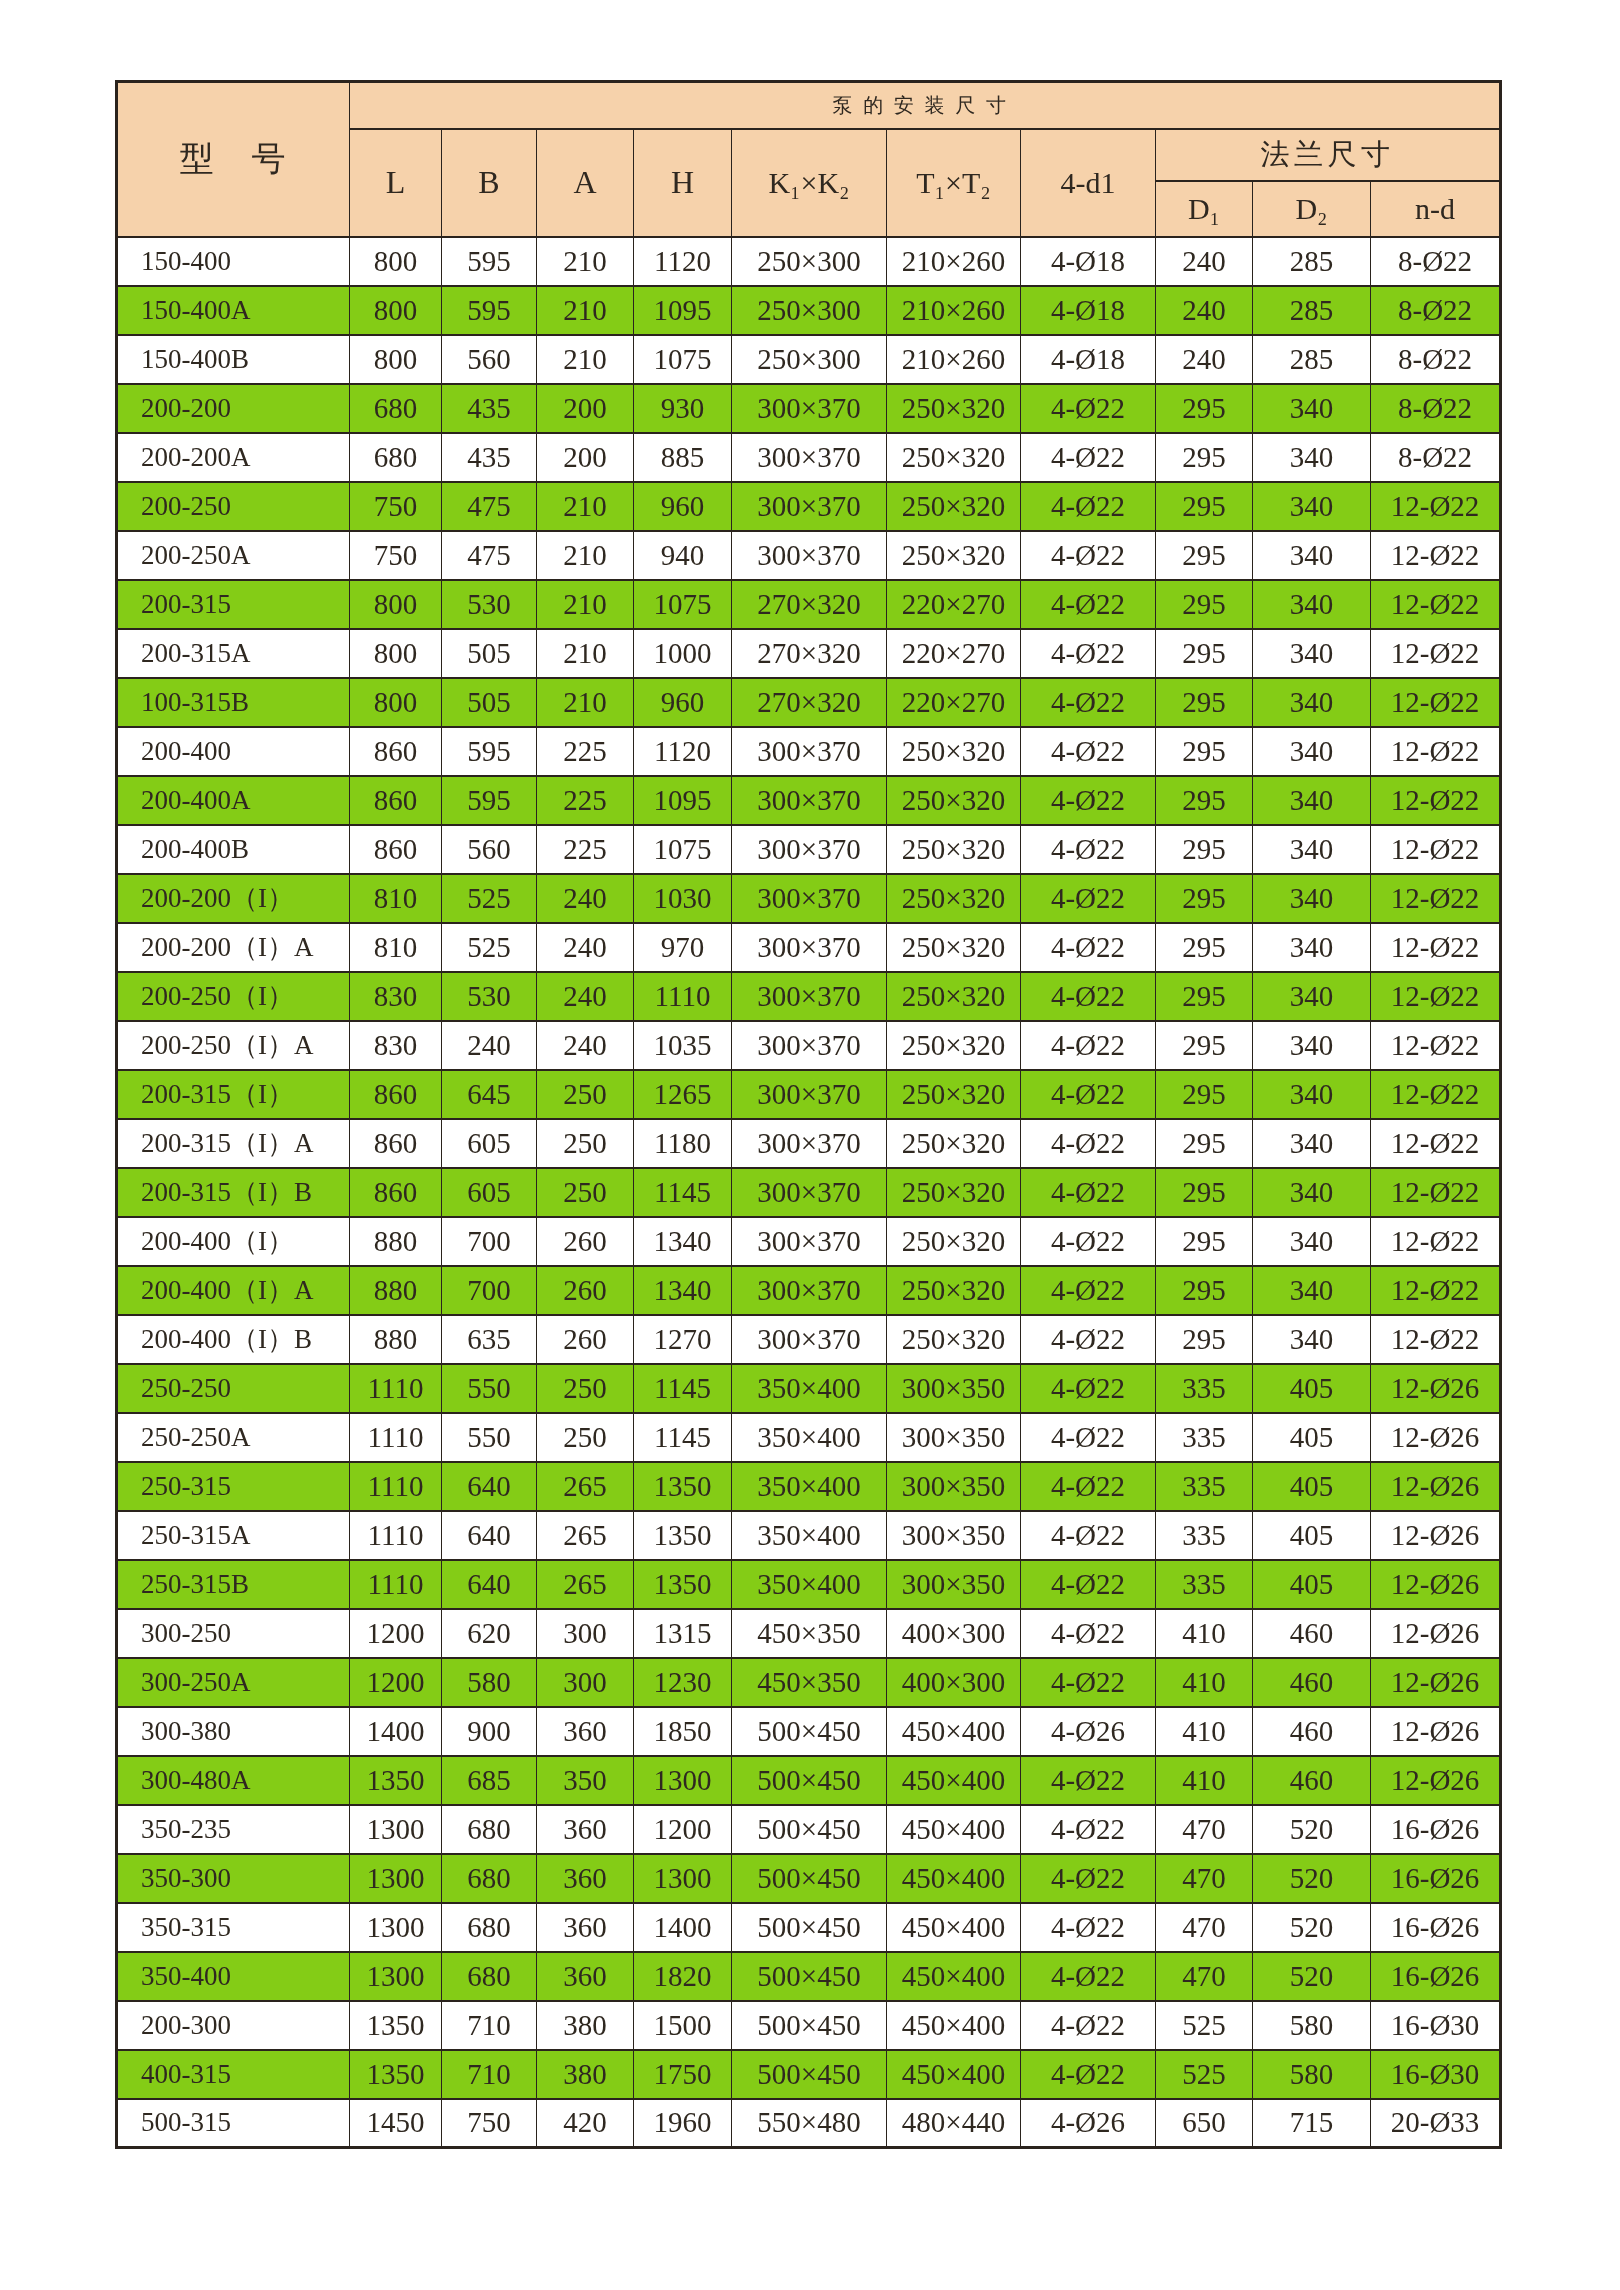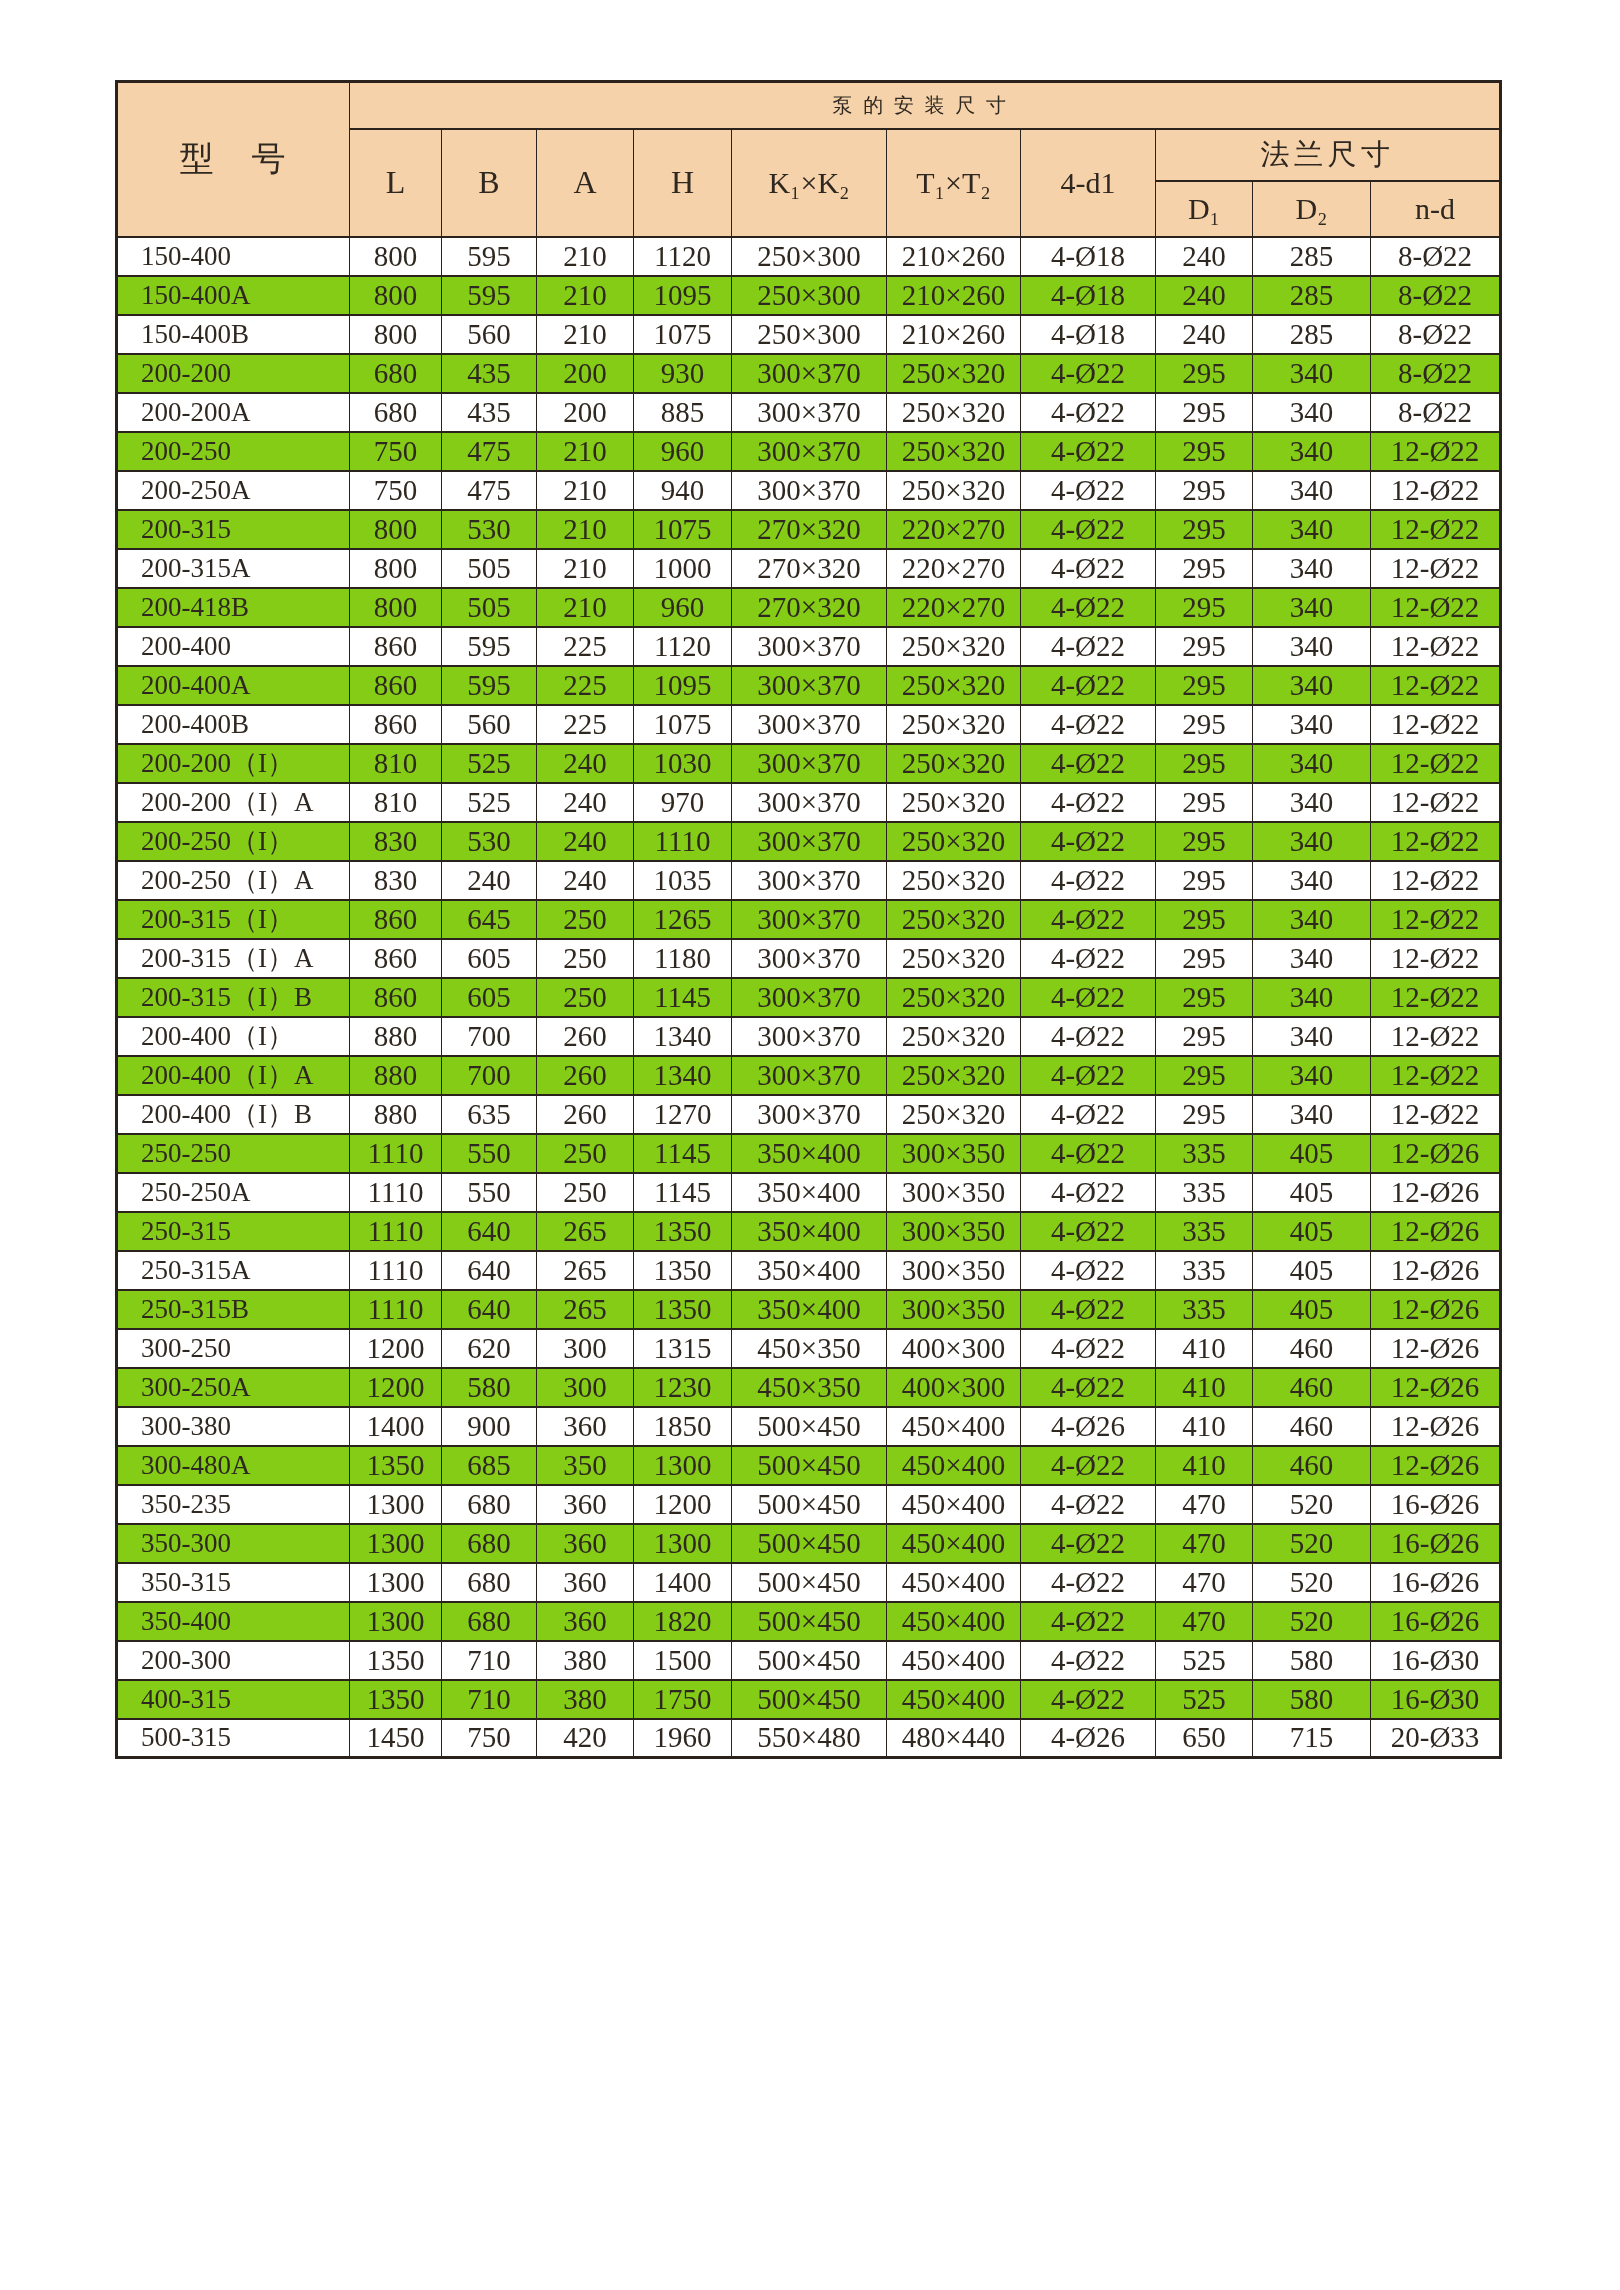--- a/index.html
+++ b/index.html
@@ -24,21 +24,21 @@
   thead th { background:#f6d2ab; }
   tr.h-title { height:47px; }
   tr.h-cols  { height:52px; }
   tr.h-sub   { height:56px; }
   th.title   { font-size:20px; letter-spacing:10.7px; }
   th.model-h { font-size:34px; letter-spacing:1.8px; border-bottom-width:2.7px; }
   th.col-h   { font-size:32px; }
   th.flange-h{ font-size:29px; letter-spacing:4.5px; border-bottom-width:2.7px;margin-top:27px; }
   th.sub-h   { font-size:30px; }
   th.title   { border-bottom-width:4.5px; }
-  tbody tr   { height:39px; background:#ffffff; }
+  tbody tr   { height:49px; background:#ffffff; }
   tbody tr.alt { background:#84cc16; }
   tbody td   { font-size:29px; }
   tbody td.model { text-align:left; padding-left:23px; font-size:27px; }
 </style>
 </head>
 <body>
 
 <div class="sheet">
   <table class="dim">
     <colgroup>
@@ -187,21 +187,21 @@
           <td>210</td>
           <td>1000</td>
           <td>270×320</td>
           <td>220×270</td>
           <td>4-Ø22</td>
           <td>295</td>
           <td>340</td>
           <td>12-Ø22</td>
         </tr>
         <tr class="alt">
-          <td class="model">200-418B</td>
+          <td class="model">100-315B</td>
           <td>800</td>
           <td>505</td>
           <td>210</td>
           <td>960</td>
           <td>270×320</td>
           <td>220×270</td>
           <td>4-Ø22</td>
           <td>295</td>
           <td>340</td>
           <td>12-Ø22</td>

